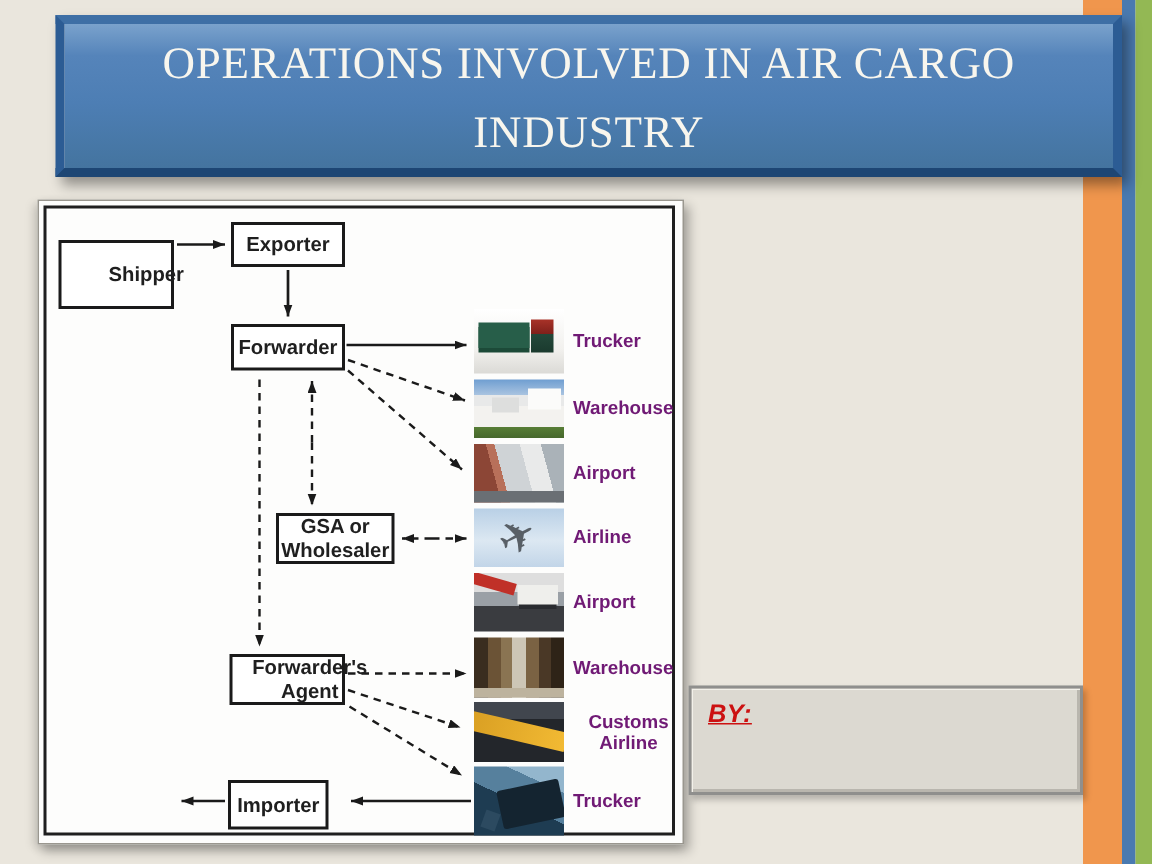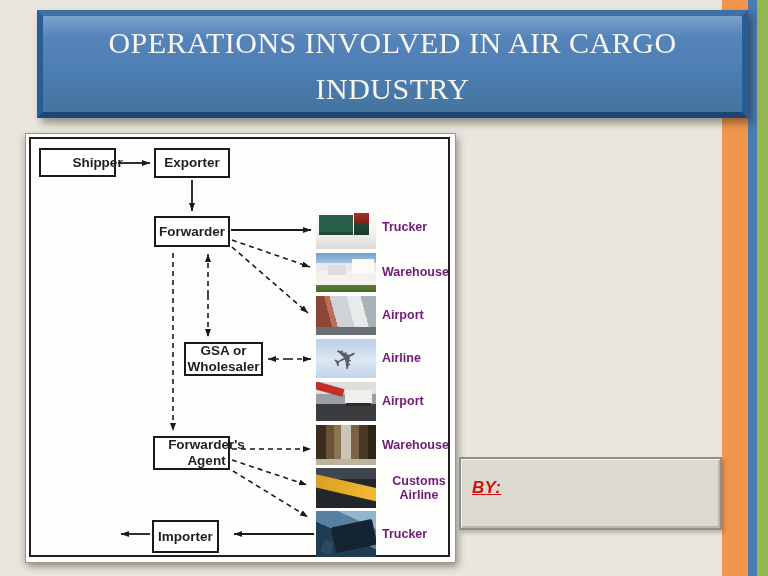--- a/index.html
+++ b/index.html
@@ -39,21 +39,21 @@
   }
   .panel-frame{
     position:absolute;left:3px;top:3px;right:5px;bottom:5px;
     border:2px solid #1f1f1f;pointer-events:none;
   }
   .node{
     position:absolute;box-sizing:border-box;border:2px solid #1a1a1a;background:#ffffff;
     display:flex;align-items:center;justify-content:center;text-align:center;
     font-size:13.5px;font-weight:600;color:#1f1f1f;line-height:1.15;white-space:pre-line;
   }
-  .n-shipper{left:13px;top:14px;width:77px;height:29px;padding-left:40px;}
+  .n-shipper{left:13px;top:26px;width:77px;height:46px;padding-left:40px;}
   .n-exporter{left:128px;top:14px;width:76px;height:30px;}
   .n-forwarder{left:128px;top:82px;width:76px;height:31px;}
   .n-gsa{left:158px;top:208px;width:79px;height:34px;}
   .n-agent{left:127px;top:302px;width:77px;height:34px;padding-left:30px;}
   .n-distributor{left:13px;top:386px;width:79px;height:33px;}
   .n-importer{left:126px;top:386px;width:67px;height:33px;text-align:center;}
 
   .arrow-layer{position:absolute;left:0;top:0;pointer-events:none;}
 
   
@@ -89,21 +89,21 @@
   .ph-truck-dark{background:linear-gradient(205deg,#93b6cd 0 24%,#56809d 24% 52%,#1e3c52 52%);}
   .ph-truck-dark::before{content:"";position:absolute;right:1px;top:12px;width:42px;height:26px;
     background:#142430;transform:rotate(-12deg);border-radius:2px;}
   .ph-truck-dark::after{content:"";position:absolute;left:6px;bottom:4px;width:10px;height:12px;background:#2c4a60;transform:rotate(20deg);}
 
   
   .author-box{
     position:absolute;left:459px;top:457px;width:263px;height:73px;box-sizing:border-box;
     background:#dcd9d1;border:2px solid #8f8f8d;
     box-shadow:inset 1px 1px 0 #f3f1ea,inset -2px -2px 0 #b9b6ae,2px 3px 4px rgba(0,0,0,.22);
-    padding:19px 0 0 11px;
+    padding:7px 0 0 11px;
   }
   .by-label{
     font-size:17px;font-weight:bold;font-style:italic;color:#cc1111;
     text-decoration:underline;letter-spacing:.3px;
   }
   .author-name{
     font-size:19px;font-weight:bold;font-style:italic;color:#1b6cb5;
     letter-spacing:.2px;margin-top:3px;
   }
 </style>

